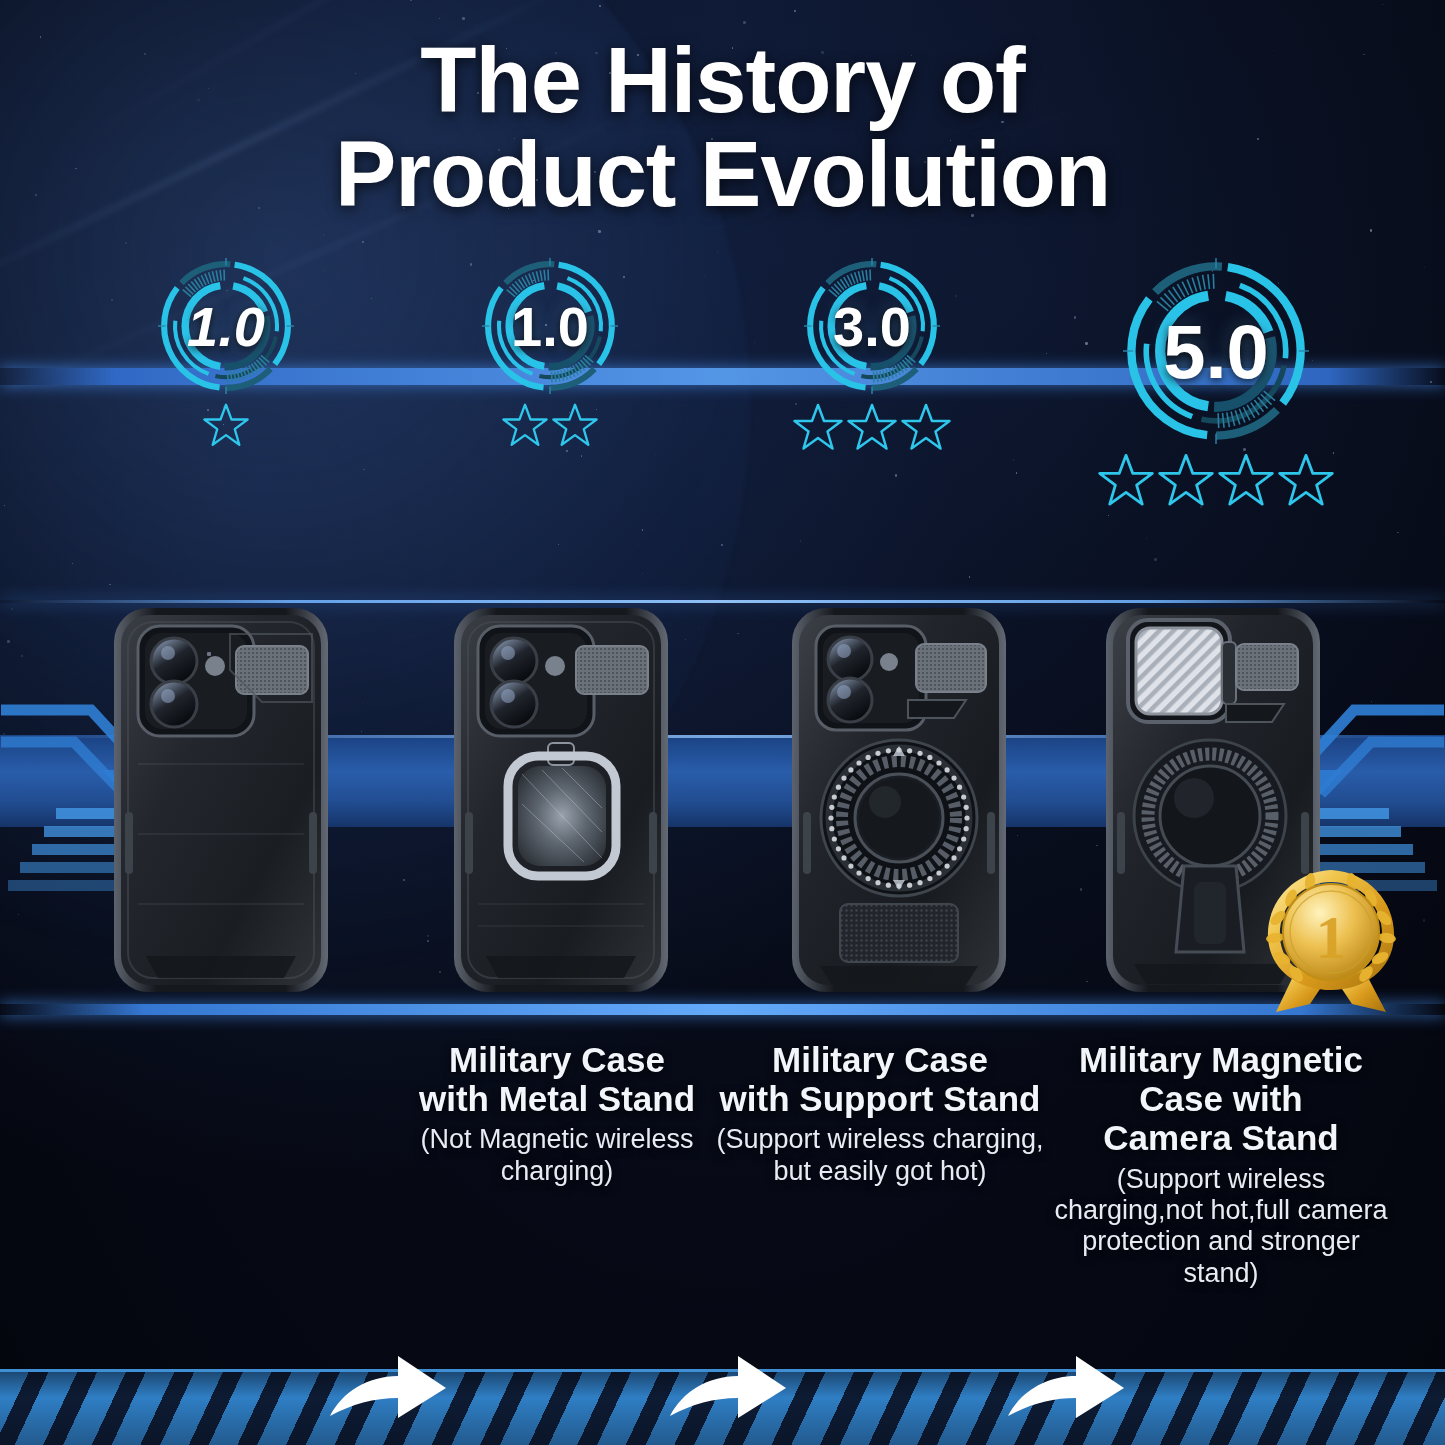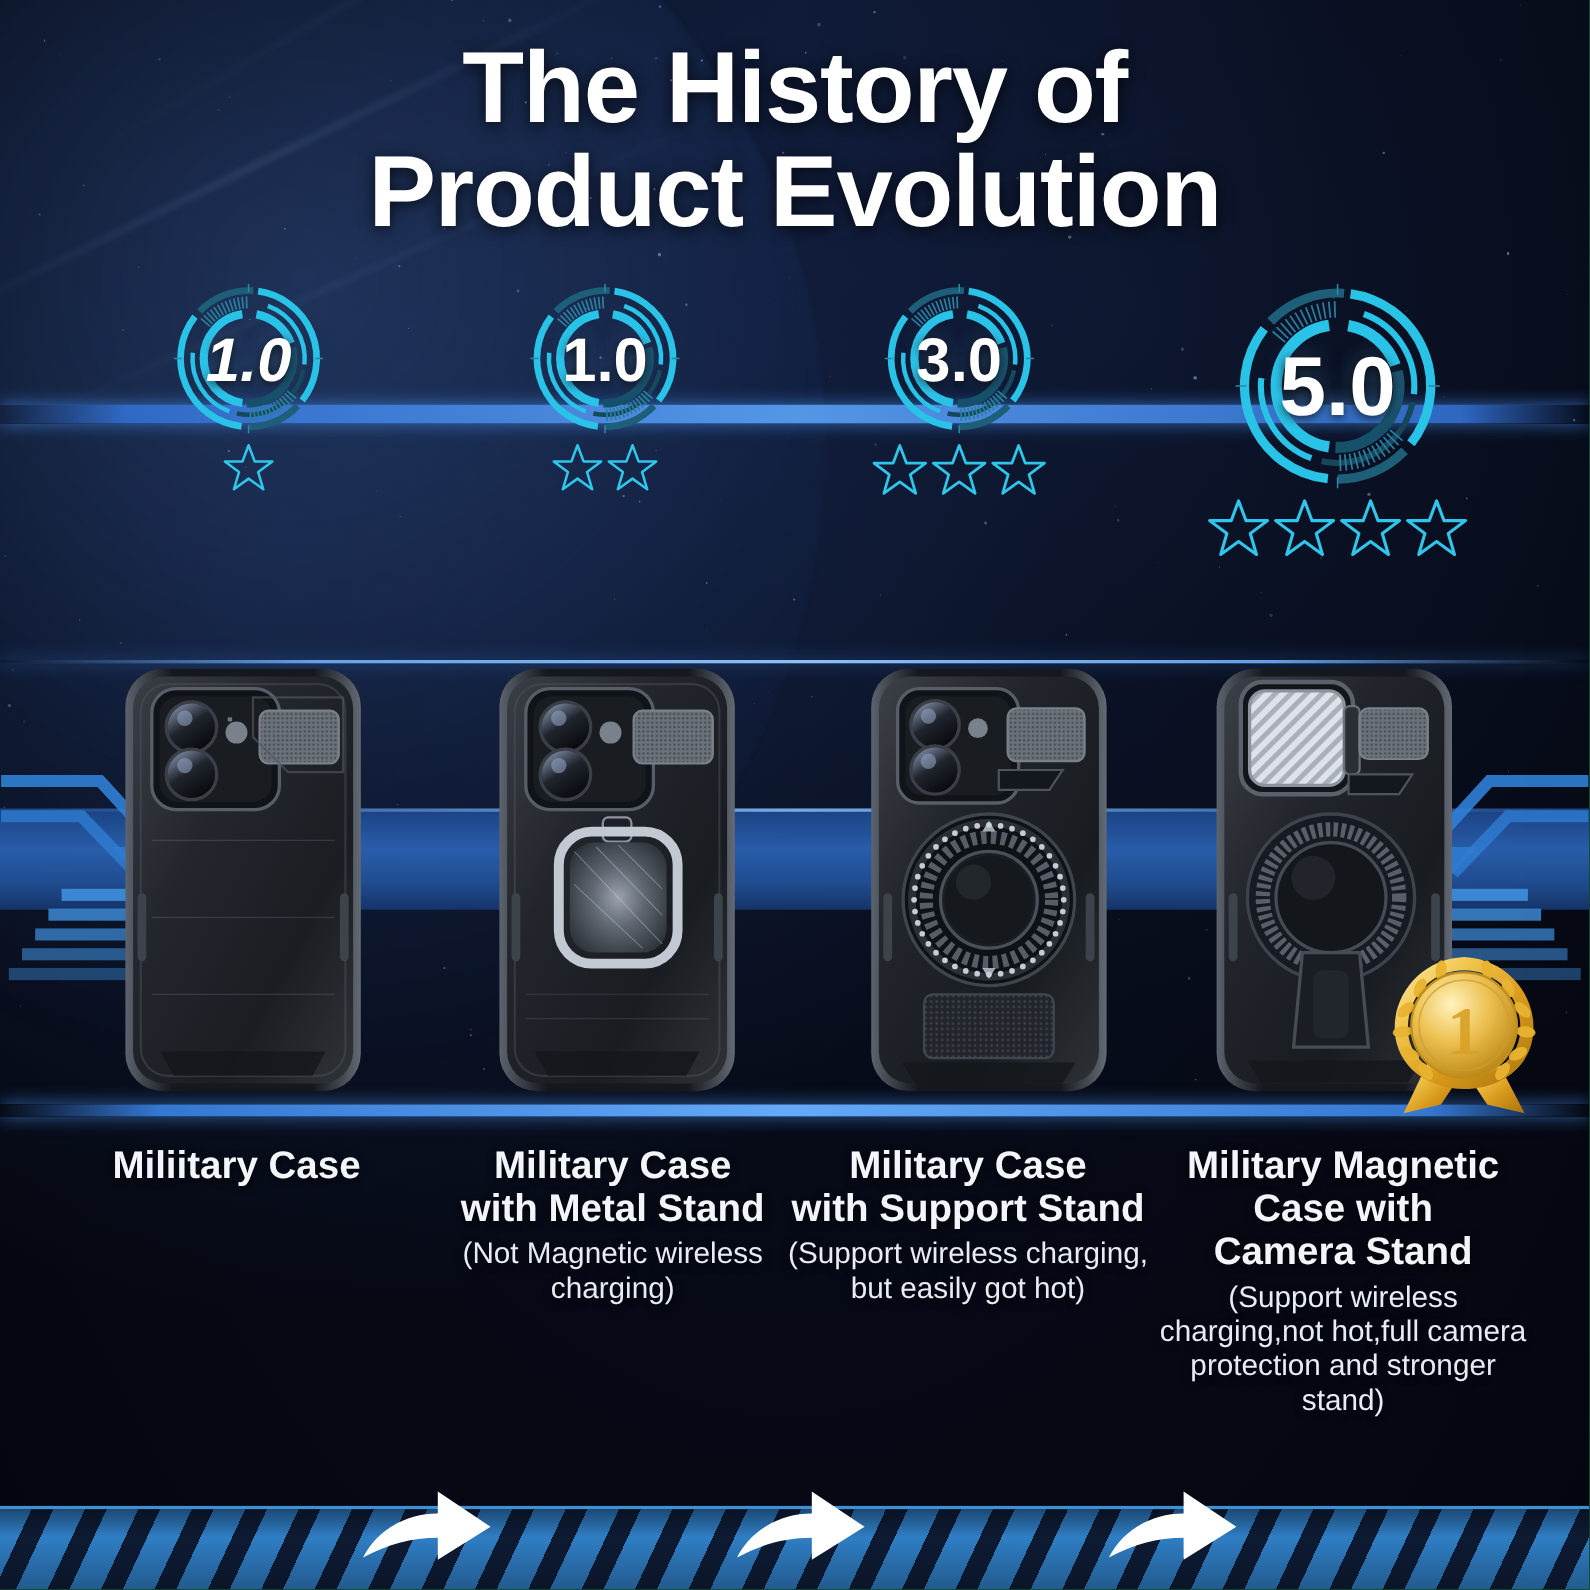--- a/index.html
+++ b/index.html
@@ -891,26 +891,20 @@
         <ellipse cx="113" cy="36" rx="9" ry="5" transform="rotate(66 113 36)"></ellipse>
         <ellipse cx="94" cy="20" rx="9" ry="5" transform="rotate(82 94 20)"></ellipse>
       </g>
       <circle cx="73" cy="70" r="48" fill="url(#coing)" stroke="#c08d16" stroke-width="2"></circle>
       <circle cx="73" cy="70" r="41" fill="none" stroke="#caa02a" stroke-width="1.5" opacity=".7"></circle>
       <text x="73" y="96" text-anchor="middle" font-family="Liberation Serif, serif" font-size="62" font-weight="bold" fill="#d9a227" opacity=".92">1</text>
     </svg>
   </div>
 
   <div class="labels">
-    <div class="label-col l1">
-      <div class="label-title" id="lt0">
-          <div>Miliitary Case</div>
-        </div>
-
-    </div>
     <div class="label-col l2">
       <div class="label-title" id="lt1">
           <div>Military Case</div>
           <div>with Metal Stand</div>
         </div>
       <div class="label-sub" id="ls1">(Not Magnetic wireless charging)</div>
     </div>
     <div class="label-col l3">
       <div class="label-title" id="lt2">
           <div>Military Case</div>

